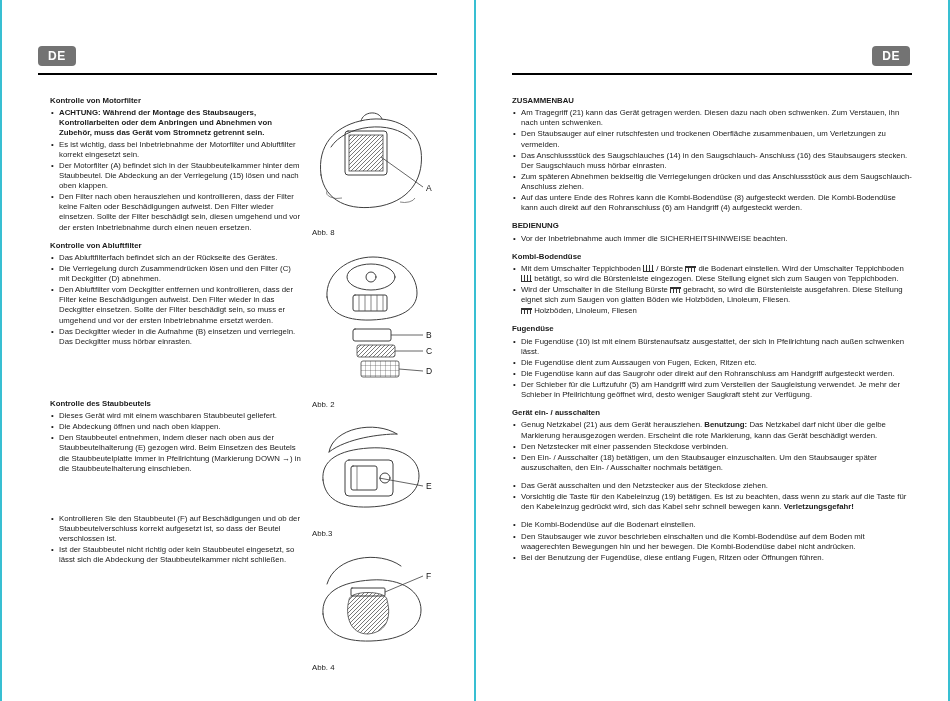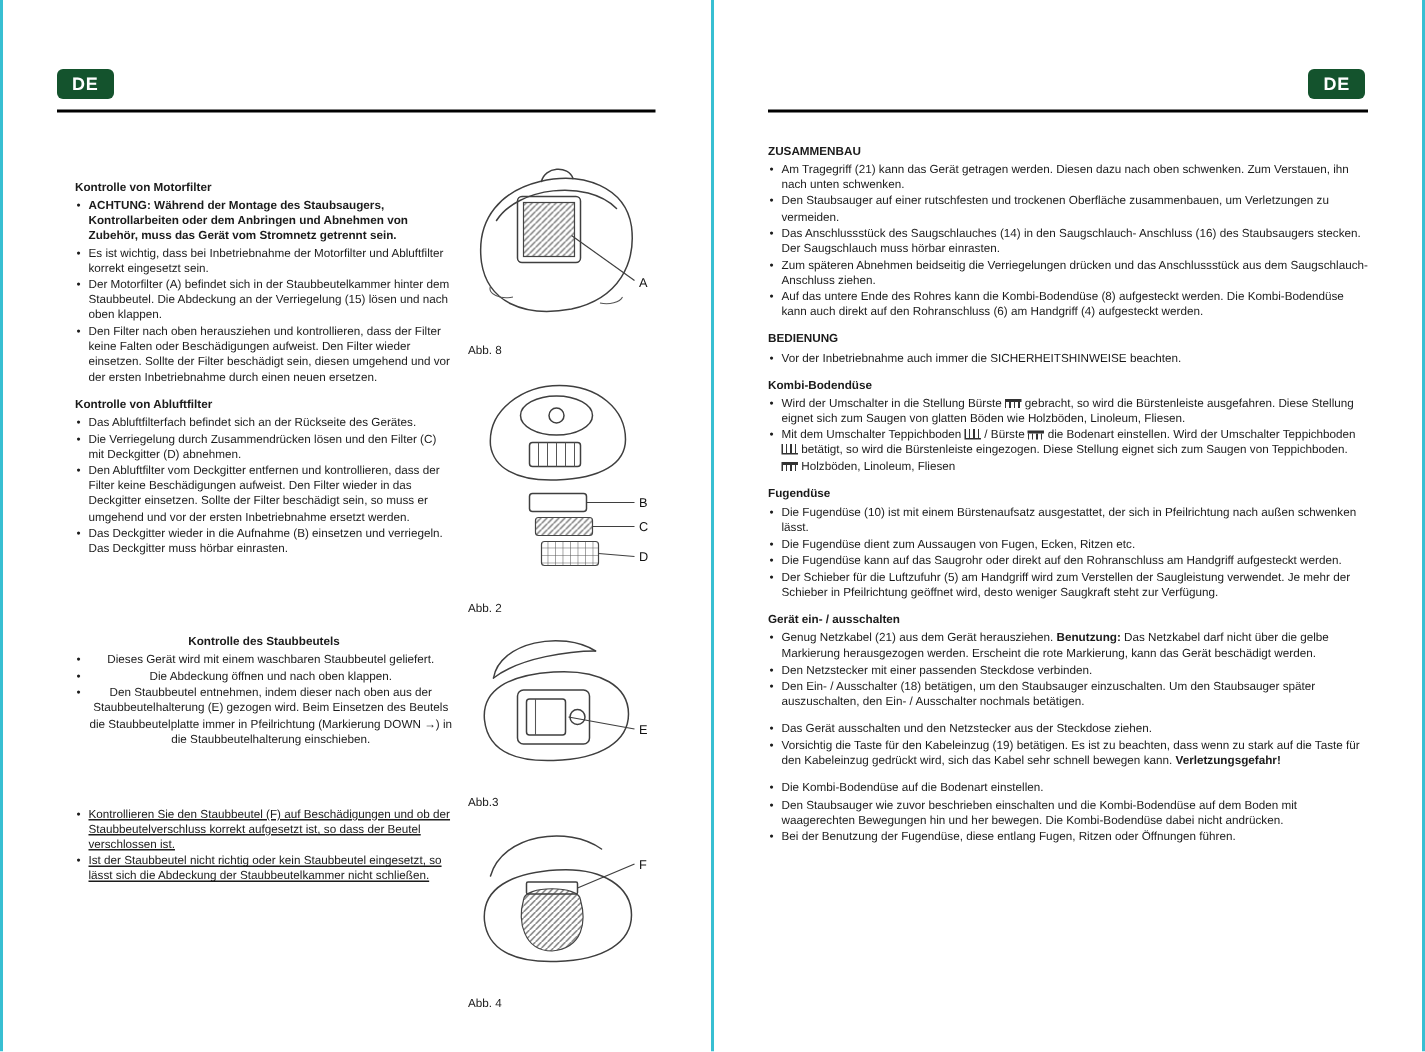--- a/index.html
+++ b/index.html
@@ -16,38 +16,38 @@
   #line-left   { left:0; }
   #line-center { left:474px; }
   #line-right  { right:0; }
 
   .page { position:absolute; top:0; height:701px; }
   #page-left  { left:2px;   width:472px; }
   #page-right { left:476px; width:472px; }
 
   .de-badge {
     position:absolute; top:46px;
-    background:#14532d; color:#fff;
+    background:#737373; color:#fff;
     font-weight:bold; font-size:12px; letter-spacing:.5px;
     padding:3px 10px; border-radius:4px;
   }
   #page-left  .de-badge { left:36px; }
   #page-right .de-badge { right:38px; }
 
   .rule { position:absolute; top:73px; height:2px; background:#000; }
   #page-left  .rule { left:36px; right:37px; }
   #page-right .rule { left:36px; right:36px; }
 
   .content { position:absolute; top:96px; font-size:7.8px; line-height:1.3; }
-  #left-sections  { left:48px; width:252px;margin-top:24px; }
+  #left-sections  { left:48px; width:252px; }
   #right-sections { left:36px; width:402px; }
 
   .section { margin-bottom:8px; }
-  #left-sections .section:nth-child(3) { margin-top:52px;text-align:center; }
-  #left-sections .section:nth-child(4) { margin-top:40px;text-decoration:underline; }
+  #left-sections .section:nth-child(3) { margin-top:52px; }
+  #left-sections .section:nth-child(4) { margin-top:40px; }
 
   .heading { font-weight:bold; margin-bottom:2px; }
 
   ul.bullets { list-style:none; }
   ul.bullets li { position:relative; padding-left:9px; margin-bottom:1px; }
   ul.bullets li::before { content:"\2022"; position:absolute; left:1px; }
 
   .legend-line { padding-left:9px; margin-top:1px; }
 
   .sym { display:inline-block; vertical-align:-1px; }
@@ -224,22 +224,22 @@
         </section>
         <section class="section">
           <div class="heading">BEDIENUNG</div>
           <ul class="bullets">
             <li>Vor der Inbetriebnahme auch immer die SICHERHEITSHINWEISE beachten.</li>
           </ul>
         </section>
         <section class="section">
           <div class="heading">Kombi-Bodendüse</div>
           <ul class="bullets">
+            <li>Mit dem Umschalter Teppichboden <span class="sym sym-carpet"></span> / Bürste <span class="sym sym-brush"></span> die Bodenart einstellen. Wird der Umschalter Teppichboden <span class="sym sym-carpet"></span> betätigt, so wird die Bürstenleiste eingezogen. Diese Stellung eignet sich zum Saugen von Teppichboden.</li>
             <li>Wird der Umschalter in die Stellung Bürste <span class="sym sym-brush"></span> gebracht, so wird die Bürstenleiste ausgefahren. Diese Stellung eignet sich zum Saugen von glatten Böden wie Holzböden, Linoleum, Fliesen.</li>
-            <li>Mit dem Umschalter Teppichboden <span class="sym sym-carpet"></span> / Bürste <span class="sym sym-brush"></span> die Bodenart einstellen. Wird der Umschalter Teppichboden <span class="sym sym-carpet"></span> betätigt, so wird die Bürstenleiste eingezogen. Diese Stellung eignet sich zum Saugen von Teppichboden.</li>
           </ul>
           <div class="legend-line"><span class="sym sym-brush"></span> Holzböden, Linoleum, Fliesen</div>
         </section>
         <section class="section">
           <div class="heading">Fugendüse</div>
           <ul class="bullets">
             <li>Die Fugendüse (10) ist mit einem Bürstenaufsatz ausgestattet, der sich in Pfeilrichtung nach außen schwenken lässt.</li>
             <li>Die Fugendüse dient zum Aussaugen von Fugen, Ecken, Ritzen etc.</li>
             <li>Die Fugendüse kann auf das Saugrohr oder direkt auf den Rohranschluss am Handgriff aufgesteckt werden.</li>
             <li>Der Schieber für die Luftzufuhr (5) am Handgriff wird zum Verstellen der Saugleistung verwendet. Je mehr der Schieber in Pfeilrichtung geöffnet wird, desto weniger Saugkraft steht zur Verfügung.</li>

